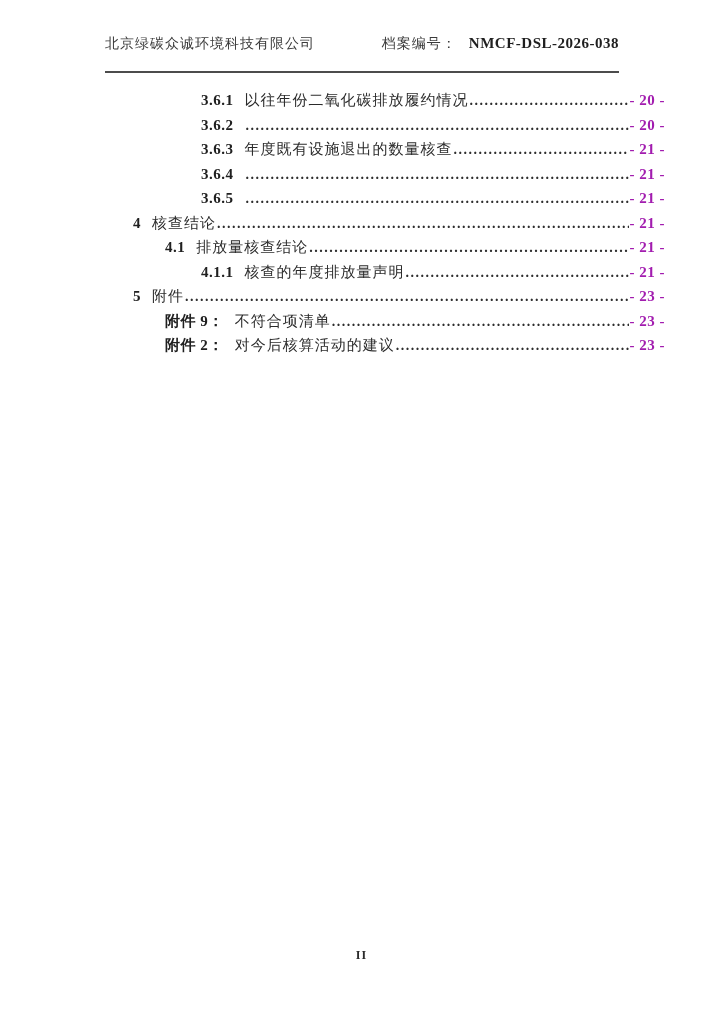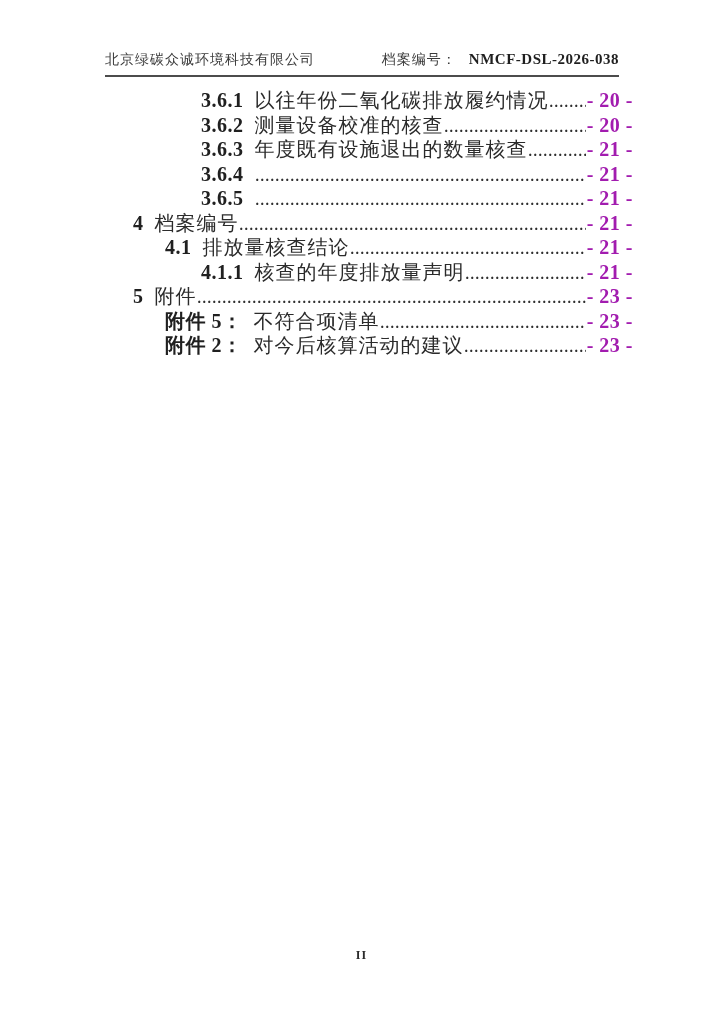--- a/index.html
+++ b/index.html
@@ -12,27 +12,27 @@
   .page {
     position: relative;
     width: 723px; height: 1024px;
     background: #ffffff;
     overflow: hidden;
   }
 
   
   .page-header {
     position: absolute;
-    left: 105px; top: 50px;
+    left: 105px; top: 34px;
     width: 514px;
     display: flex;
     justify-content: space-between;
     align-items: baseline;
     border-bottom: 2px solid #4c4c4c;
-    padding-bottom: 6px;
+    padding-bottom: 18px;
     text-align: center;
   }
   .company {
     font-size: 14px;
     letter-spacing: 1px;
     color: #3a3a3a;
   }
   .archive-label {
     font-size: 14px;
     color: #3a3a3a;
@@ -50,22 +50,22 @@
   .toc {
     position: absolute;
     left: 0; top: 88px;
     width: 723px;
   }
   .toc-row {
     display: flex;
     align-items: baseline;
     height: 24.5px;
     line-height: 24.5px;
-    padding-right: 90px;
-    font-size: 20px;
+    padding-right: 58px;
+    font-size: 15px;
     cursor: pointer;
   }
   .toc-row.lvl1 { padding-left: 133px; }
   .toc-row.lvl2 { padding-left: 165px; }
   .toc-row.lvl3 { padding-left: 201px; }
   .toc-num {
     font-weight: bold;
     margin-right: 11px;
     white-space: nowrap;
     letter-spacing: 0.5px;
@@ -127,21 +127,20 @@
 
       <div class="toc-row lvl3">
         <span class="toc-num">3.6.1</span>
         <span class="toc-title">以往年份二氧化碳排放履约情况</span>
         <span class="dots"></span>
         <span class="toc-page">- 20 -</span>
       </div>
 
       <div class="toc-row lvl3">
         <span class="toc-num">3.6.2</span>
-        <span class="toc-title">测量设备校准的核查</span>
         <span class="dots"></span>
         <span class="toc-page">- 20 -</span>
       </div>
 
       <div class="toc-row lvl3">
         <span class="toc-num">3.6.3</span>
         <span class="toc-title">年度既有设施退出的数量核查</span>
         <span class="dots"></span>
         <span class="toc-page">- 21 -</span>
       </div>
@@ -153,21 +152,21 @@
       </div>
 
       <div class="toc-row lvl3">
         <span class="toc-num">3.6.5</span>
         <span class="dots"></span>
         <span class="toc-page">- 21 -</span>
       </div>
 
       <div class="toc-row lvl1">
         <span class="toc-num">4</span>
-        <span class="toc-title">档案编号</span>
+        <span class="toc-title">核查结论</span>
         <span class="dots"></span>
         <span class="toc-page">- 21 -</span>
       </div>
 
       <div class="toc-row lvl2">
         <span class="toc-num">4.1</span>
         <span class="toc-title">排放量核查结论</span>
         <span class="dots"></span>
         <span class="toc-page">- 21 -</span>
       </div>
@@ -180,21 +179,21 @@
       </div>
 
       <div class="toc-row lvl1">
         <span class="toc-num">5</span>
         <span class="toc-title">附件</span>
         <span class="dots"></span>
         <span class="toc-page">- 23 -</span>
       </div>
 
       <div class="toc-row lvl2">
-        <span class="toc-num">附件 5：</span>
+        <span class="toc-num">附件 9：</span>
         <span class="toc-title">不符合项清单</span>
         <span class="dots"></span>
         <span class="toc-page">- 23 -</span>
       </div>
 
       <div class="toc-row lvl2">
         <span class="toc-num">附件 2：</span>
         <span class="toc-title">对今后核算活动的建议</span>
         <span class="dots"></span>
         <span class="toc-page">- 23 -</span>

